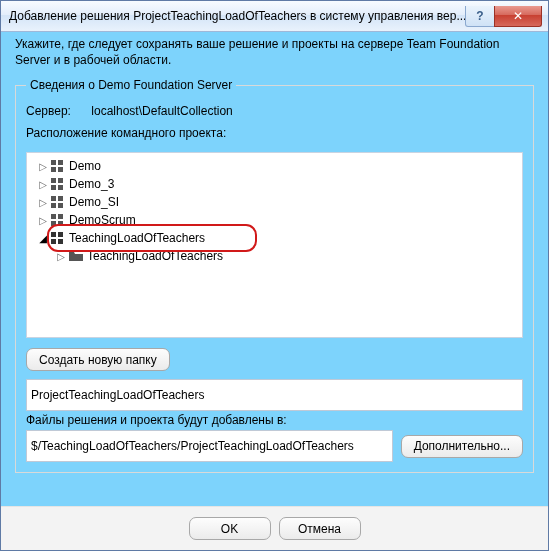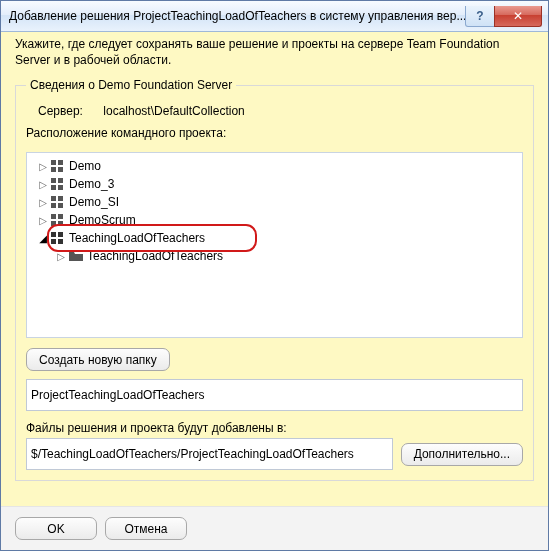--- a/index.html
+++ b/index.html
@@ -4,44 +4,44 @@
 <style>
   html,body{margin:0;padding:0;font-family:"Segoe UI",Tahoma,sans-serif;font-size:12px;color:#000;background:#fff}
   .window{width:549px;height:551px;border:1px solid #5f7aa5;box-sizing:border-box;background:#fff;display:flex;flex-direction:column}
   .titlebar{height:30px;background:linear-gradient(to bottom,#f7fbff 0%,#e4eefb 45%,#d3e4f7 46%,#e9f2fc 100%);display:flex;align-items:center;border-bottom:1px solid #9fb8d8;padding:0 0 0 8px}
   .titlebar-text{flex:1;font-size:12px;color:#000;white-space:nowrap;overflow:hidden}
   .titlebar-buttons{display:flex;height:20px;margin-right:6px}
   .tb-btn{width:28px;height:20px;border:1px solid #8aa8cf;border-top:none;margin-left:-1px;display:flex;align-items:center;justify-content:center;background:linear-gradient(to bottom,#eaf3fc,#cfe2f6);font-family:Arial,sans-serif}
   .tb-btn:first-child{border-bottom-left-radius:3px}
   .tb-close{width:46px;background:linear-gradient(to bottom,#e99a90 0%,#d6695c 45%,#c84031 46%,#d6695c 100%);color:#fff;border-color:#9b3226;border-bottom-right-radius:3px}
   .tb-help{font-weight:bold;color:#3a5f8a}
-  .client{flex:1;padding:4px 14px 12px 14px;display:flex;flex-direction:column;background:#fef9c3}
+  .client{flex:1;padding:4px 14px 12px 14px;display:flex;flex-direction:column;background:#7dd3fc}
   .intro{line-height:1.35;margin-bottom:10px}
   fieldset{border:1px solid #d9d9d9;padding:8px 10px 10px 10px;margin:0 0 8px 0}
   legend{padding:0 4px;color:#000}
-  .row-server{margin:4px 0 8px 12px}
+  .row-server{margin:4px 0 8px 0}
   .row-server .lbl{display:inline-block;width:62px}
   .tree-label{margin-bottom:12px}
   .tree{border:1px solid #c9d4e2;height:176px;background:#fff;overflow:auto;padding:4px 0}
   .tree-item{display:flex;align-items:center;height:18px;padding-left:10px;gap:2px;white-space:nowrap}
   .tree-item.child{padding-left:28px}
   .expander{width:12px;height:12px;display:flex;align-items:center;justify-content:center;color:#6b6b6b;font-size:10px}
   .expander.open{color:#000}
   .pj-icon{width:14px;height:12px;display:inline-flex;align-items:center;justify-content:center}
   .pj-icon svg{display:block}
   .node-label{padding:0 2px}
   .highlight-oval{position:relative}
   .highlight-oval::after{content:"";position:absolute;left:20px;top:-5px;width:206px;height:24px;border:2px solid #d11919;border-radius:11px;pointer-events:none}
   .btn{background:linear-gradient(to bottom,#fdfdfd,#ebebeb);border:1px solid #a8a8a8;border-radius:7px;height:23px;padding:0 12px;font:inherit;cursor:default}
   .new-folder{margin:10px 0 8px 0}
   .field-label{margin-bottom:3px}
   input.text{width:100%;height:32px;border:1px solid #c0c9d6;padding:2px 4px;font:inherit;box-sizing:border-box;background:#fff}
   .path-row{display:flex;gap:8px;align-items:center;margin-top:3px}
   .path-row input.text{flex:1}
-  .footer{display:flex;justify-content:flex-start;gap:8px;padding:10px 14px;border-top:1px solid #e5e5e5;background:#f3f3f3}
+  .footer{display:flex;justify-content:center;gap:8px;padding:10px 14px;border-top:1px solid #e5e5e5;background:#f3f3f3}
   .footer .btn{min-width:82px}
   .folder-icon svg{display:block}
 </style>
 </head>
 <body>
 
 <div class="window">
 
   <div class="titlebar">
     <div class="titlebar-text">Добавление решения ProjectTeachingLoadOfTeachers в систему управления вер...</div>
@@ -140,21 +140,21 @@
           <span class="node-label">TeachingLoadOfTeachers</span>
         </div>
       </div>
 
       <div class="new-folder">
         <button class="btn">Создать новую папку</button>
       </div>
 
       <input class="text" type="text" value="ProjectTeachingLoadOfTeachers" style="">
 
-      <div class="field-label" style="margin-top:10px">Файлы решения и проекта будут добавлены в:</div>
+      <div class="field-label" style="margin-top:2px">Файлы решения и проекта будут добавлены в:</div>
       <div class="path-row">
         <input class="text" type="text" value="$/TeachingLoadOfTeachers/ProjectTeachingLoadOfTeachers" style="">
         <button class="btn">Дополнительно...</button>
       </div>
     </fieldset>
 
   </div>
 
   <div class="footer">
     <button class="btn">OK</button>

